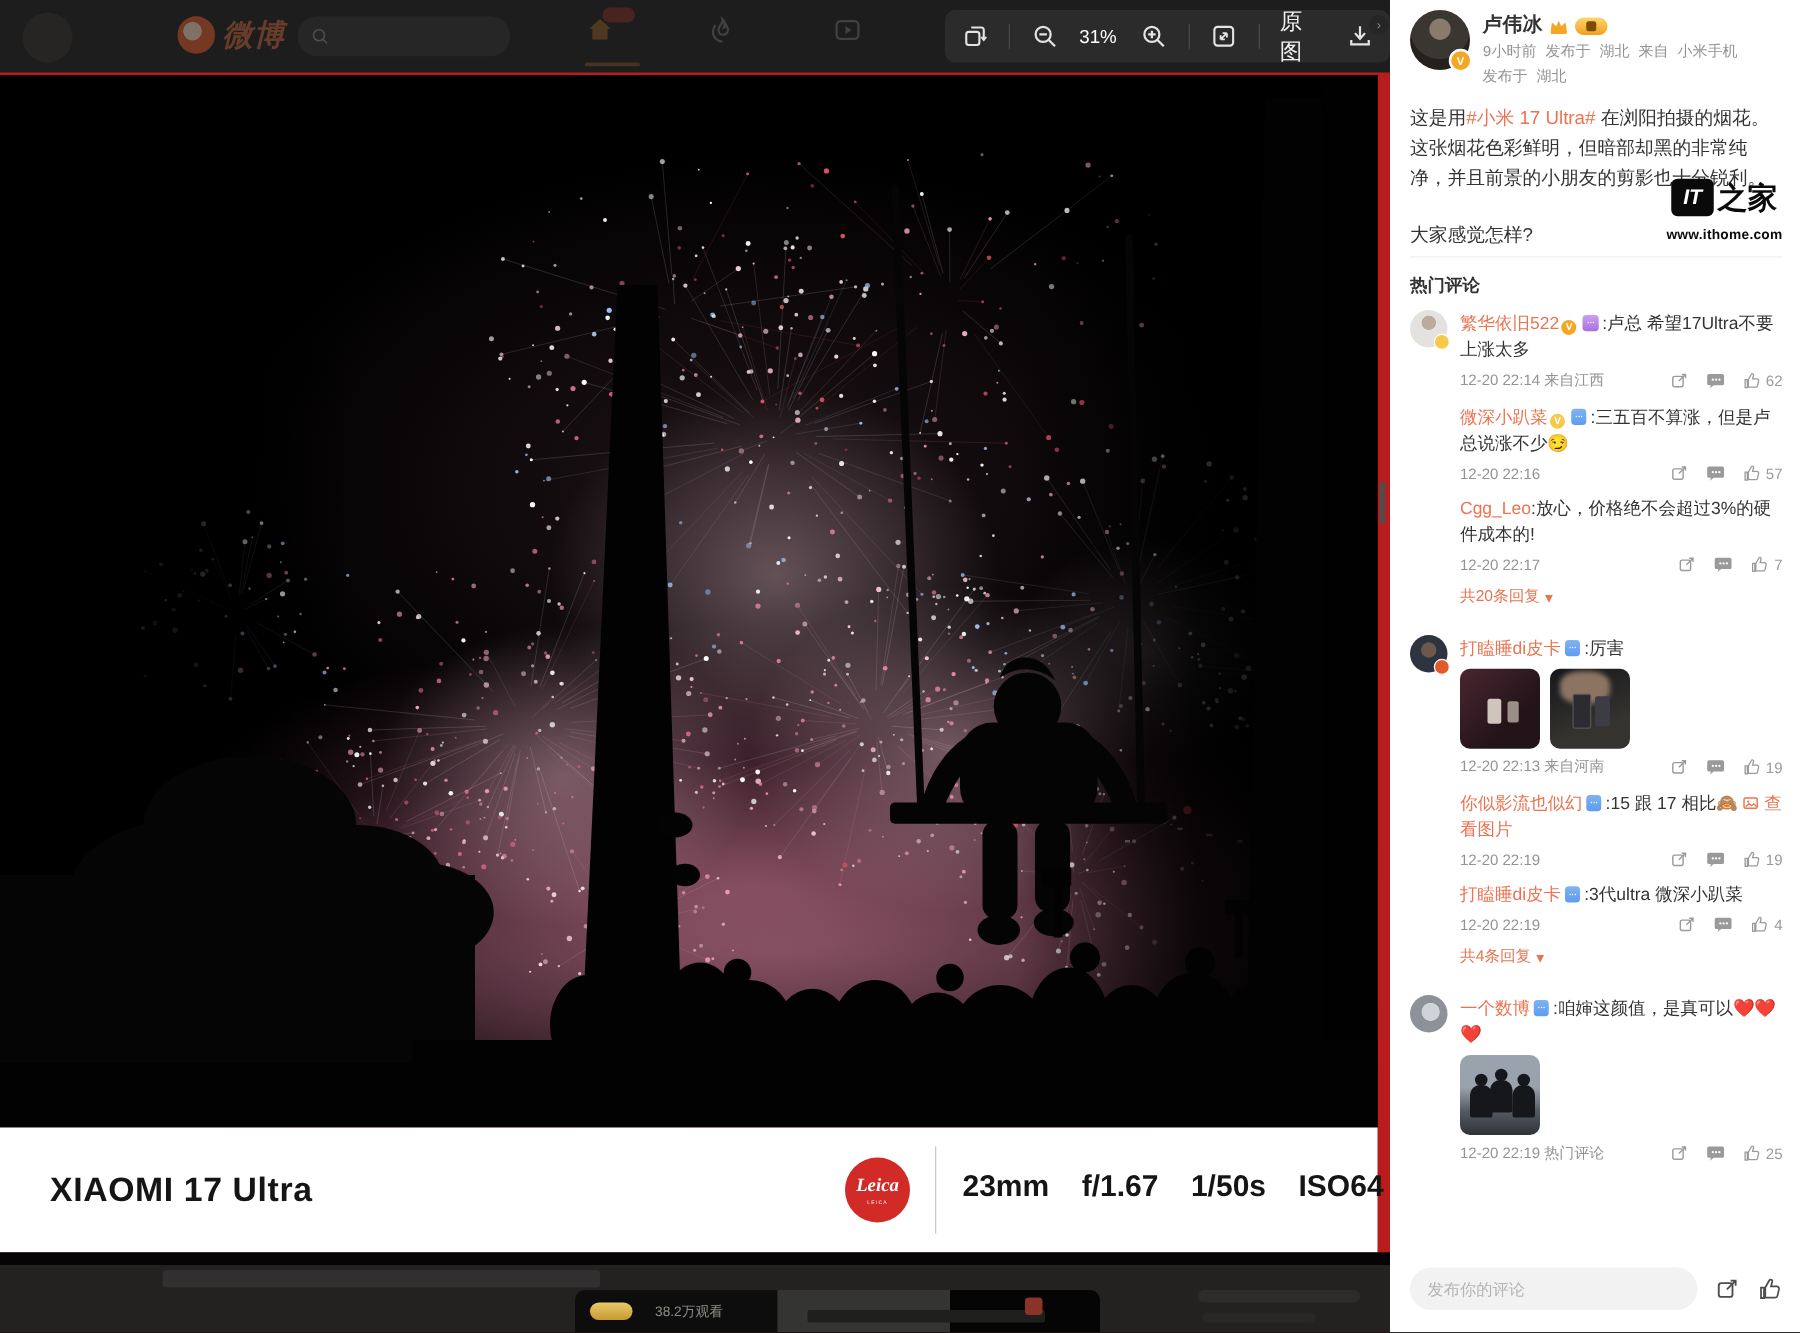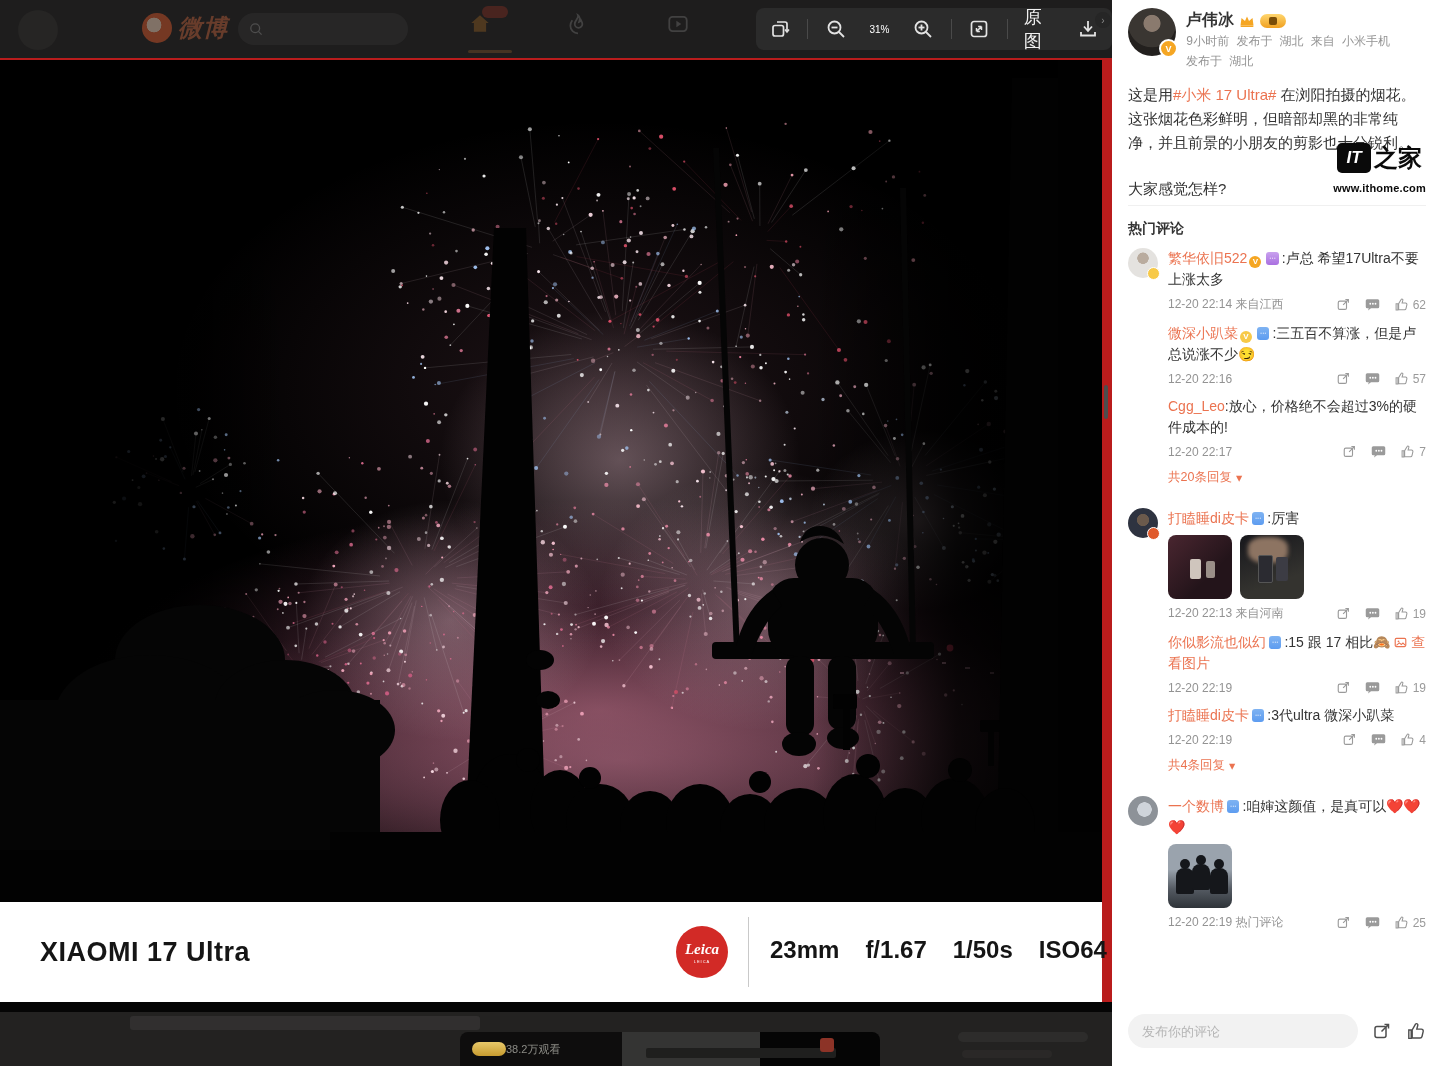--- a/index.html
+++ b/index.html
@@ -13,41 +13,41 @@
   .dim-logo .wb{color:#c2633c;font-size:24px;font-weight:bold;font-style:italic;letter-spacing:1px;}
   .dim-search{position:absolute;left:238px;top:13px;width:150px;height:32px;border-radius:16px;background:#2a2929;display:flex;align-items:center;padding:0 10px;gap:6px;opacity:.8;}
   .dim-search svg{opacity:.5}
   .dim-ico{position:absolute;top:12px;opacity:.45;}
   .badge-red{position:absolute;left:14px;top:-6px;width:26px;height:12px;border-radius:6px;background:#7e2d22;}
   .dim-underline{position:absolute;left:468px;top:50px;width:44px;height:3px;border-radius:2px;background:#6b4a27;opacity:.5;}
   
   .ftoolbar{position:absolute;left:756px;top:8px;height:42px;background:#2b2b2b;border-radius:8px;display:flex;align-items:center;padding:0 10px;gap:14px;z-index:30;}
   .ftoolbar .tbtn{display:flex;align-items:center;justify-content:center;width:28px;height:28px;color:#e3e3e3;}
   .ftoolbar .tsep{width:1px;height:20px;background:#4a4a4a;}
-  .ftoolbar .tzoom{color:#fff;font-size:10px;min-width:32px;text-align:center;}
+  .ftoolbar .tzoom{color:#fff;font-size:15px;min-width:32px;text-align:left;}
   .ftoolbar .tlabel{color:#f0f0f0;font-size:18px;padding:0 2px;}
   .collapse-dot{position:absolute;left:1095px;top:12px;width:16px;height:16px;border-radius:50%;background:#262626;color:#888;font-size:10px;display:flex;align-items:center;justify-content:center;z-index:31;}
   
   .photo{position:absolute;left:0;top:60px;width:1102px;height:842px;background:#000;}
   .photo svg{display:block;}
   .scrollnub{position:absolute;left:1104px;top:385px;width:4px;height:34px;border-radius:2px;background:#4d4d4d;}
   
   .wmbar{position:absolute;left:0;top:902px;width:1102px;height:100px;background:#fff;display:flex;align-items:center;}
   .wm-device{margin-left:40px;font-size:27px;font-weight:bold;letter-spacing:.5px;color:#151515;}
   .wm-leica{position:absolute;left:676px;top:24px;width:52px;height:52px;border-radius:50%;background:#d22a26;display:flex;flex-direction:column;align-items:center;justify-content:center;color:#fff;}
   .wm-leica .lt{font-family:"Liberation Serif",serif;font-style:italic;font-weight:bold;font-size:15px;}
   .wm-leica .ls{font-size:4px;letter-spacing:1px;margin-top:1px;}
   .wm-sep{position:absolute;left:748px;top:15px;width:1px;height:70px;background:#c9c9c9;}
   .wm-specs{position:absolute;left:770px;top:34px;font-size:24px;font-weight:bold;color:#151515;display:flex;gap:26px;}
   
   .understrip{position:absolute;left:0;top:1002px;width:1112px;height:64px;background:#232221;}
   .understrip .blackline{position:absolute;left:0;top:0;width:100%;height:10px;background:#050505;}
   .understrip .ghost-title{position:absolute;left:130px;top:14px;width:350px;height:14px;border-radius:3px;background:#3a3938;opacity:.6;}
   .ucard{position:absolute;left:460px;top:30px;width:420px;height:34px;border-radius:8px 8px 0 0;overflow:hidden;display:flex;}
-  .ucard .seg1{width:150px;background:#0e0d0d;display:flex;align-items:center;gap:0;padding-left:12px;}
+  .ucard .seg1{width:150px;background:#0e0d0d;display:flex;align-items:center;gap:18px;padding-left:12px;}
   .views-pill{width:34px;height:14px;border-radius:7px;background:linear-gradient(#e8c96a,#c79b2f);}
   .views-txt{color:#8c8c86;font-size:11px;}
   .ucard .seg2{flex:1;background:#343433;position:relative;}
   .ucard .seg2 .ghost{position:absolute;left:24px;top:16px;width:190px;height:10px;background:#1f1f1e;border-radius:2px;}
   .ucard .redico{position:absolute;right:46px;top:6px;width:14px;height:14px;border-radius:3px;background:#8c3327;}
   .ucard .seg3{width:120px;background:#050505;}
   .ughost-right{position:absolute;right:24px;top:30px;width:130px;height:10px;border-radius:5px;background:#343332;opacity:.6;}
   .ughost-right2{position:absolute;right:60px;top:48px;width:90px;height:8px;border-radius:4px;background:#2e2d2c;opacity:.6;}
   
   .sidebar{position:absolute;left:1112px;top:0;width:328px;height:1066px;background:#fff;display:flex;flex-direction:column;}

